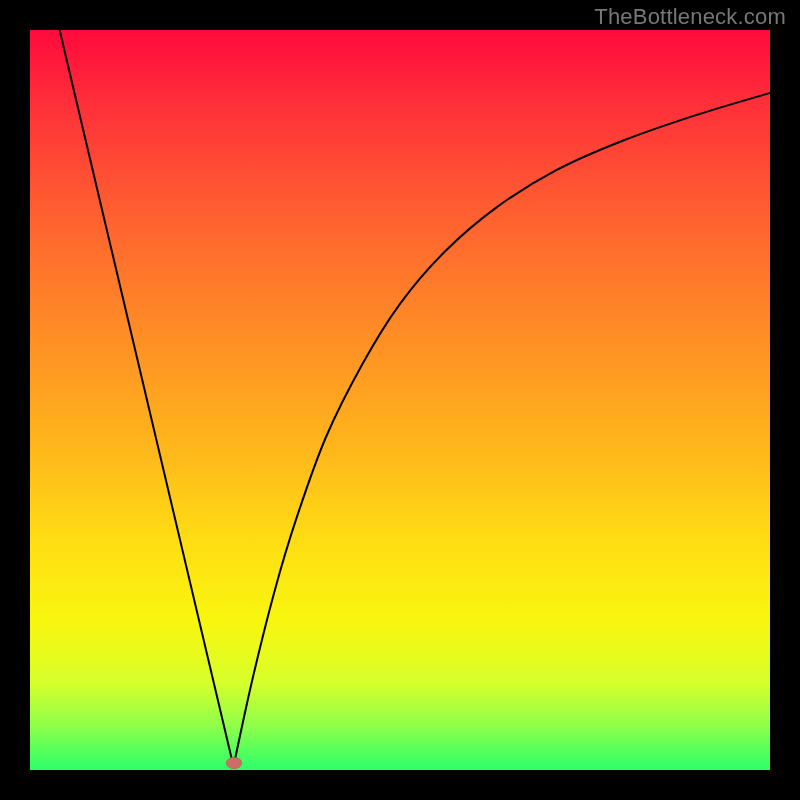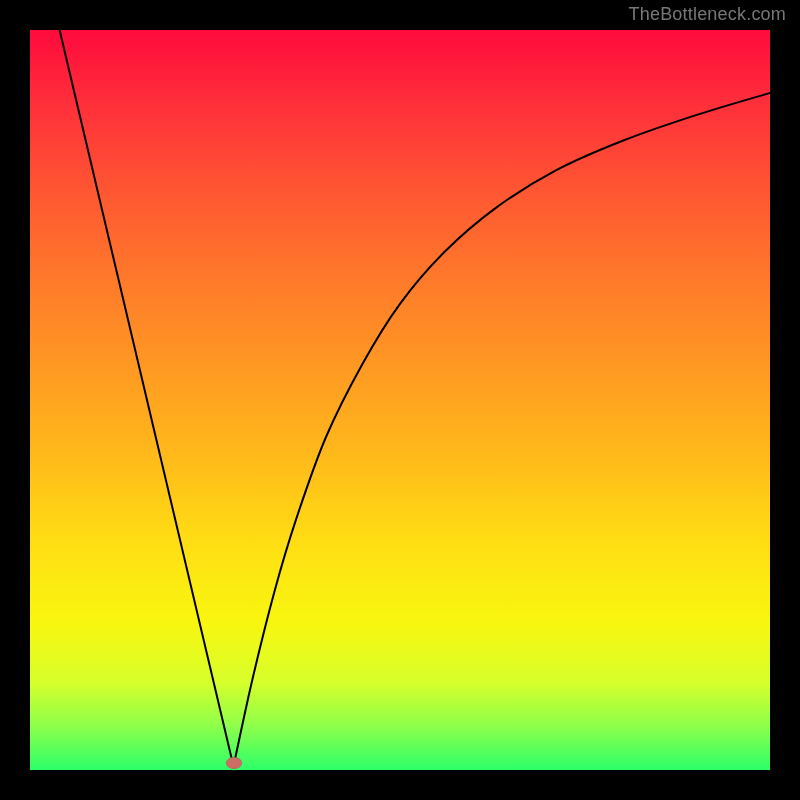--- a/index.html
+++ b/index.html
@@ -36,21 +36,21 @@
       #f8f60f 80%,
       #d8ff2a 88%,
       #8fff4a 94%,
       #2cff6a 100%
     );
   }
   .watermark {
     position: absolute;
     top: 4px;
     right: 14px;
-    font-size: 18px;
+    font-size: 22px;
     font-weight: 500;
     color: #777;
     letter-spacing: 0.2px;
     user-select: none;
   }
   .marker {
     position: absolute;
     width: 16px;
     height: 12px;
     background: #cc6e66;

